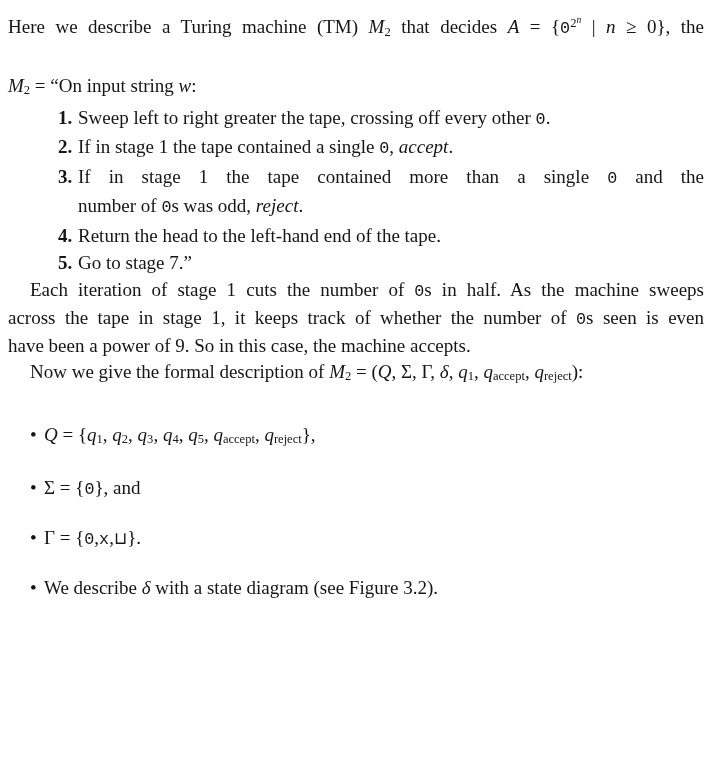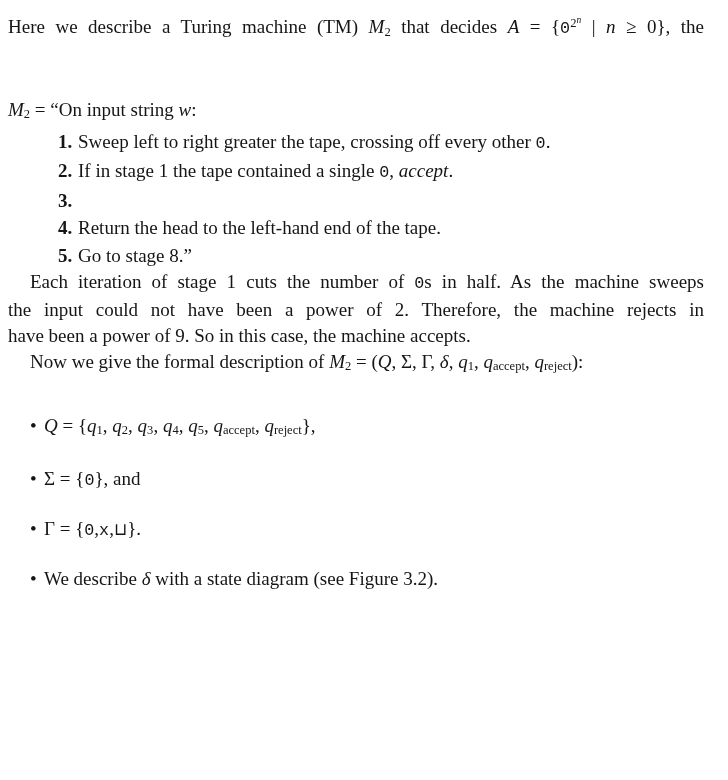--- a/index.html
+++ b/index.html
@@ -8,21 +8,21 @@
     background:#ffffff;color:#151515;
     font-family:"Liberation Serif","DejaVu Serif",serif;
     font-size:19px;line-height:27px;
   }
   .page{padding:7px 24px 0 8px}
   .line{min-height:27px}
   .line.j{text-align:justify;text-align-last:justify}
   .line:not(.j){white-space:nowrap}
   .indent .line:first-child{text-indent:22px}
 
-  .machine{margin-top:50px}
+  .machine{margin-top:26px}
   .m-header{white-space:nowrap}
   .stages{margin:0 0 0 50px;padding:0}
   .stage{display:flex;line-height:27.5px}
   .stage .num{flex:0 0 20px;width:20px;font-weight:bold}
   .stage-text{flex:1}
   .stage-text .line{min-height:27.5px}
 
   .discussion{}
   .discussion .line,.formal .line{min-height:26px;line-height:26px}
 
@@ -59,40 +59,42 @@
       </div>
       <div class="stage">
         <span class="num">2.</span>
         <div class="stage-text">
             <div class="line"><span>If in stage 1 the tape contained a single </span><span class="r-tt">0</span><span>, </span><span class="r-i">accept</span><span>.</span></div>
           </div>
       </div>
       <div class="stage">
         <span class="num">3.</span>
         <div class="stage-text">
+            <div class="line j"><span>If in stage 1 the tape contained more than a single </span><span class="r-tt">0</span><span> and the</span></div>
+            <div class="line"><span>number of </span><span class="r-tt">0</span><span>s was odd, </span><span class="r-i">reject</span><span>.</span></div>
           </div>
       </div>
       <div class="stage">
         <span class="num">4.</span>
         <div class="stage-text">
             <div class="line"><span>Return the head to the left-hand end of the tape.</span></div>
           </div>
       </div>
       <div class="stage">
         <span class="num">5.</span>
         <div class="stage-text">
-            <div class="line"><span>Go to stage 8.”</span></div>
+            <div class="line"><span>Go to stage 7.”</span></div>
           </div>
       </div>
     </div>
   </div>
 
   <div class="para discussion indent">
       <div class="line j"><span>Each iteration of stage 1 cuts the number of </span><span class="r-tt">0</span><span>s in half. As the machine sweeps</span></div>
-      <div class="line j"><span>the input could not have been a power of 2. Therefore, the machine rejects in</span></div>
+      <div class="line j"><span>across the tape in stage 1, it keeps track of whether the number of </span><span class="r-tt">0</span><span>s seen is even</span></div>
       <div class="line"><span>have been a power of 9. So in this case, the machine accepts.</span></div>
     </div>
 
   <div class="para formal indent">
       <div class="line"><span>Now we give the formal description of </span><span class="r-i">M</span><span class="r-sub">2</span><span> = (</span><span class="r-i">Q</span><span>, Σ, Γ, </span><span class="r-i">δ</span><span>, </span><span class="r-i">q</span><span class="r-sub">1</span><span>, </span><span class="r-i">q</span><span class="r-sub">accept</span><span>, </span><span class="r-i">q</span><span class="r-sub">reject</span><span>):</span></div>
     </div>
 
   <div class="bullets">
     <div class="bullet">
       <span class="marker">•</span>

